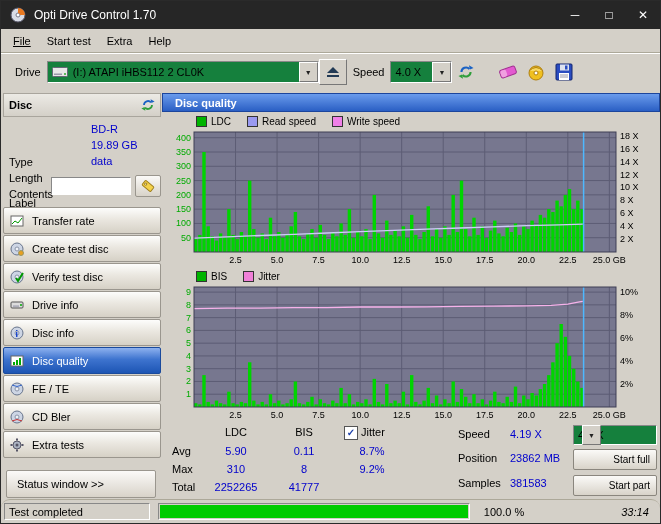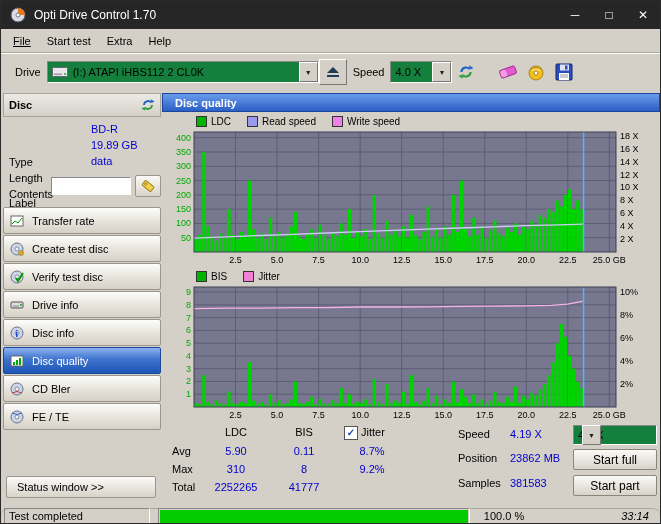--- a/index.html
+++ b/index.html
@@ -56,21 +56,21 @@
     background:#fff;font-family:"Liberation Sans",sans-serif;font-size:11px;padding:0 2px;}
   .tag-btn{width:26px;height:22px;margin-left:4px;background:linear-gradient(#fbfaf8,#d8d3c9);
     border:1px solid #9a968e;border-radius:2px;display:flex;align-items:center;justify-content:center;}
   .nav{margin-top:8px;}
   .nav-btn{height:27px;margin-bottom:1px;display:flex;align-items:center;gap:7px;
     padding-left:5px;background:linear-gradient(180deg,#fdfdfc,#eae7e0 45%,#d6d1c6);
     border:1px solid #9a968e;border-radius:2px;box-sizing:border-box;}
   .nav-btn.active{background:linear-gradient(180deg,#8db1ef,#3e74cf 45%,#1d55b4);
     color:#fff;border-color:#1a4a9c;}
   .nav-icon{width:16px;display:flex;justify-content:center;}
-  .status-window-btn{position:absolute;left:3px;bottom:4px;width:150px;height:22px;
+  .status-window-btn{position:absolute;left:3px;bottom:4px;width:150px;height:28px;
     background:linear-gradient(#fbfaf8,#d8d3c9);border:1px solid #9a968e;border-radius:2px;
     font-family:"Liberation Sans",sans-serif;font-size:11px;text-align:left;padding-left:10px;}
 
   
   .main{position:absolute;left:161px;top:92px;width:498px;height:409px;background:#d4d0c8;}
   .main-header{position:absolute;top:0;left:0;right:0;height:19px;
     background:linear-gradient(180deg,#6a9bec,#2a5fc4);color:#fff;font-weight:bold;
     display:flex;align-items:center;padding-left:12px;box-sizing:border-box;
     border:1px solid #1c459c;}
   .legend{position:absolute;left:0;right:0;height:14px;display:flex;align-items:center;
@@ -91,25 +91,25 @@
   .r0{top:1px;} .r1{top:20px;} .r2{top:38px;} .r3{top:56px;}
   .cb{position:absolute;left:176px;top:1px;width:12px;height:12px;background:#fff;
     border:1px solid #555;display:flex;align-items:center;justify-content:center;
     font-size:10px;font-weight:bold;color:#1c3fa8;line-height:1;}
   .jit-head{left:193px;}
   .rlabel{left:290px;} .rvalue{left:342px;}
   .rl0{top:3px;} .rl1{top:27px;} .rl2{top:52px;}
   .stat-combo{position:absolute;left:405px;top:0;width:84px;}
   .stat-btn{position:absolute;left:405px;width:84px;height:21px;
     background:linear-gradient(#fbfaf8,#d8d3c9);border:1px solid #8a867e;border-radius:2px;
-    font-family:"Liberation Sans",sans-serif;font-size:12px;}
+    font-family:"Liberation Sans",sans-serif;font-size:10px;text-align:right;}
   .sb1{top:24px;} .sb2{top:50px;}
 
   
-  .statusbar{position:absolute;left:0;right:0;bottom:0;height:15px;background:#d4d0c8;
+  .statusbar{position:absolute;left:0;right:0;bottom:0;height:24px;background:#d4d0c8;
     display:flex;align-items:center;padding:2px 3px;gap:8px;box-sizing:border-box;
     border-top:1px solid #aca899;border-radius:9px;}
   .cell{height:17px;box-sizing:border-box;display:flex;align-items:center;}
   .sunken{border:1px solid;border-color:#888 #fff #fff #888;}
   .st-text{width:146px;padding-left:4px;}
   .st-progress{width:312px;position:relative;background:#d4d0c8;}
   .st-fill{position:absolute;left:1px;top:1px;bottom:1px;background:#00cc00;}
   .st-pct{width:52px;justify-content:center;}
   .st-spacer{flex:1;}
   .st-time{width:44px;justify-content:center;font-style:italic;}
@@ -307,34 +307,49 @@
               <rect x="9" y="4" width="2" height="7" fill="#0a0"></rect>
             </svg>
           </span>
           <span>Disc quality</span>
         </div>
         <div class="nav-btn">
           <span class="nav-icon">
             <svg width="14" height="14">
               <circle cx="7" cy="7" r="6" fill="#cdd5e4" stroke="#67748c"></circle>
               <circle cx="7" cy="7" r="2" fill="#eef1f6" stroke="#8a94a8"></circle>
-              <path d="M2 11 q5 -3 10 0" stroke="#c33" fill="none"></path>
-            </svg>
-          </span>
-          <span>CD Bler</span>
+              <path d="M2 3 q5 3 10 0" stroke="#36c" fill="none"></path>
+            </svg>
+          </span>
+          <span>FE / TE</span>
         </div>
         <div class="nav-btn">
           <span class="nav-icon">
             <svg width="14" height="14">
               <circle cx="7" cy="7" r="6" fill="#cdd5e4" stroke="#67748c"></circle>
               <circle cx="7" cy="7" r="2" fill="#eef1f6" stroke="#8a94a8"></circle>
-              <path d="M2 3 q5 3 10 0" stroke="#36c" fill="none"></path>
-            </svg>
-          </span>
-          <span>FE / TE</span>
+              <path d="M2 11 q5 -3 10 0" stroke="#c33" fill="none"></path>
+            </svg>
+          </span>
+          <span>CD Bler</span>
+        </div>
+        <div class="nav-btn">
+          <span class="nav-icon">
+            <svg width="14" height="14">
+              <circle cx="7" cy="7" r="4" fill="#aab2c0" stroke="#556"></circle>
+              <circle cx="7" cy="7" r="1.5" fill="#556"></circle>
+              <g stroke="#556" stroke-width="2">
+                <line x1="7" y1="0.5" x2="7" y2="2.5"></line>
+                <line x1="7" y1="11.5" x2="7" y2="13.5"></line>
+                <line x1="0.5" y1="7" x2="2.5" y2="7"></line>
+                <line x1="11.5" y1="7" x2="13.5" y2="7"></line>
+              </g>
+            </svg>
+          </span>
+          <span>Extra tests</span>
         </div>
       </div>
     <button class="status-window-btn">Status window &gt;&gt;</button>
   </div>
 
   <div class="main">
     <div class="main-header">Disc quality</div>
     <div class="legend" id="legend1">
         <span class="leg-item">
           <span class="sq" style="background: rgb(0, 180, 0);"></span>

